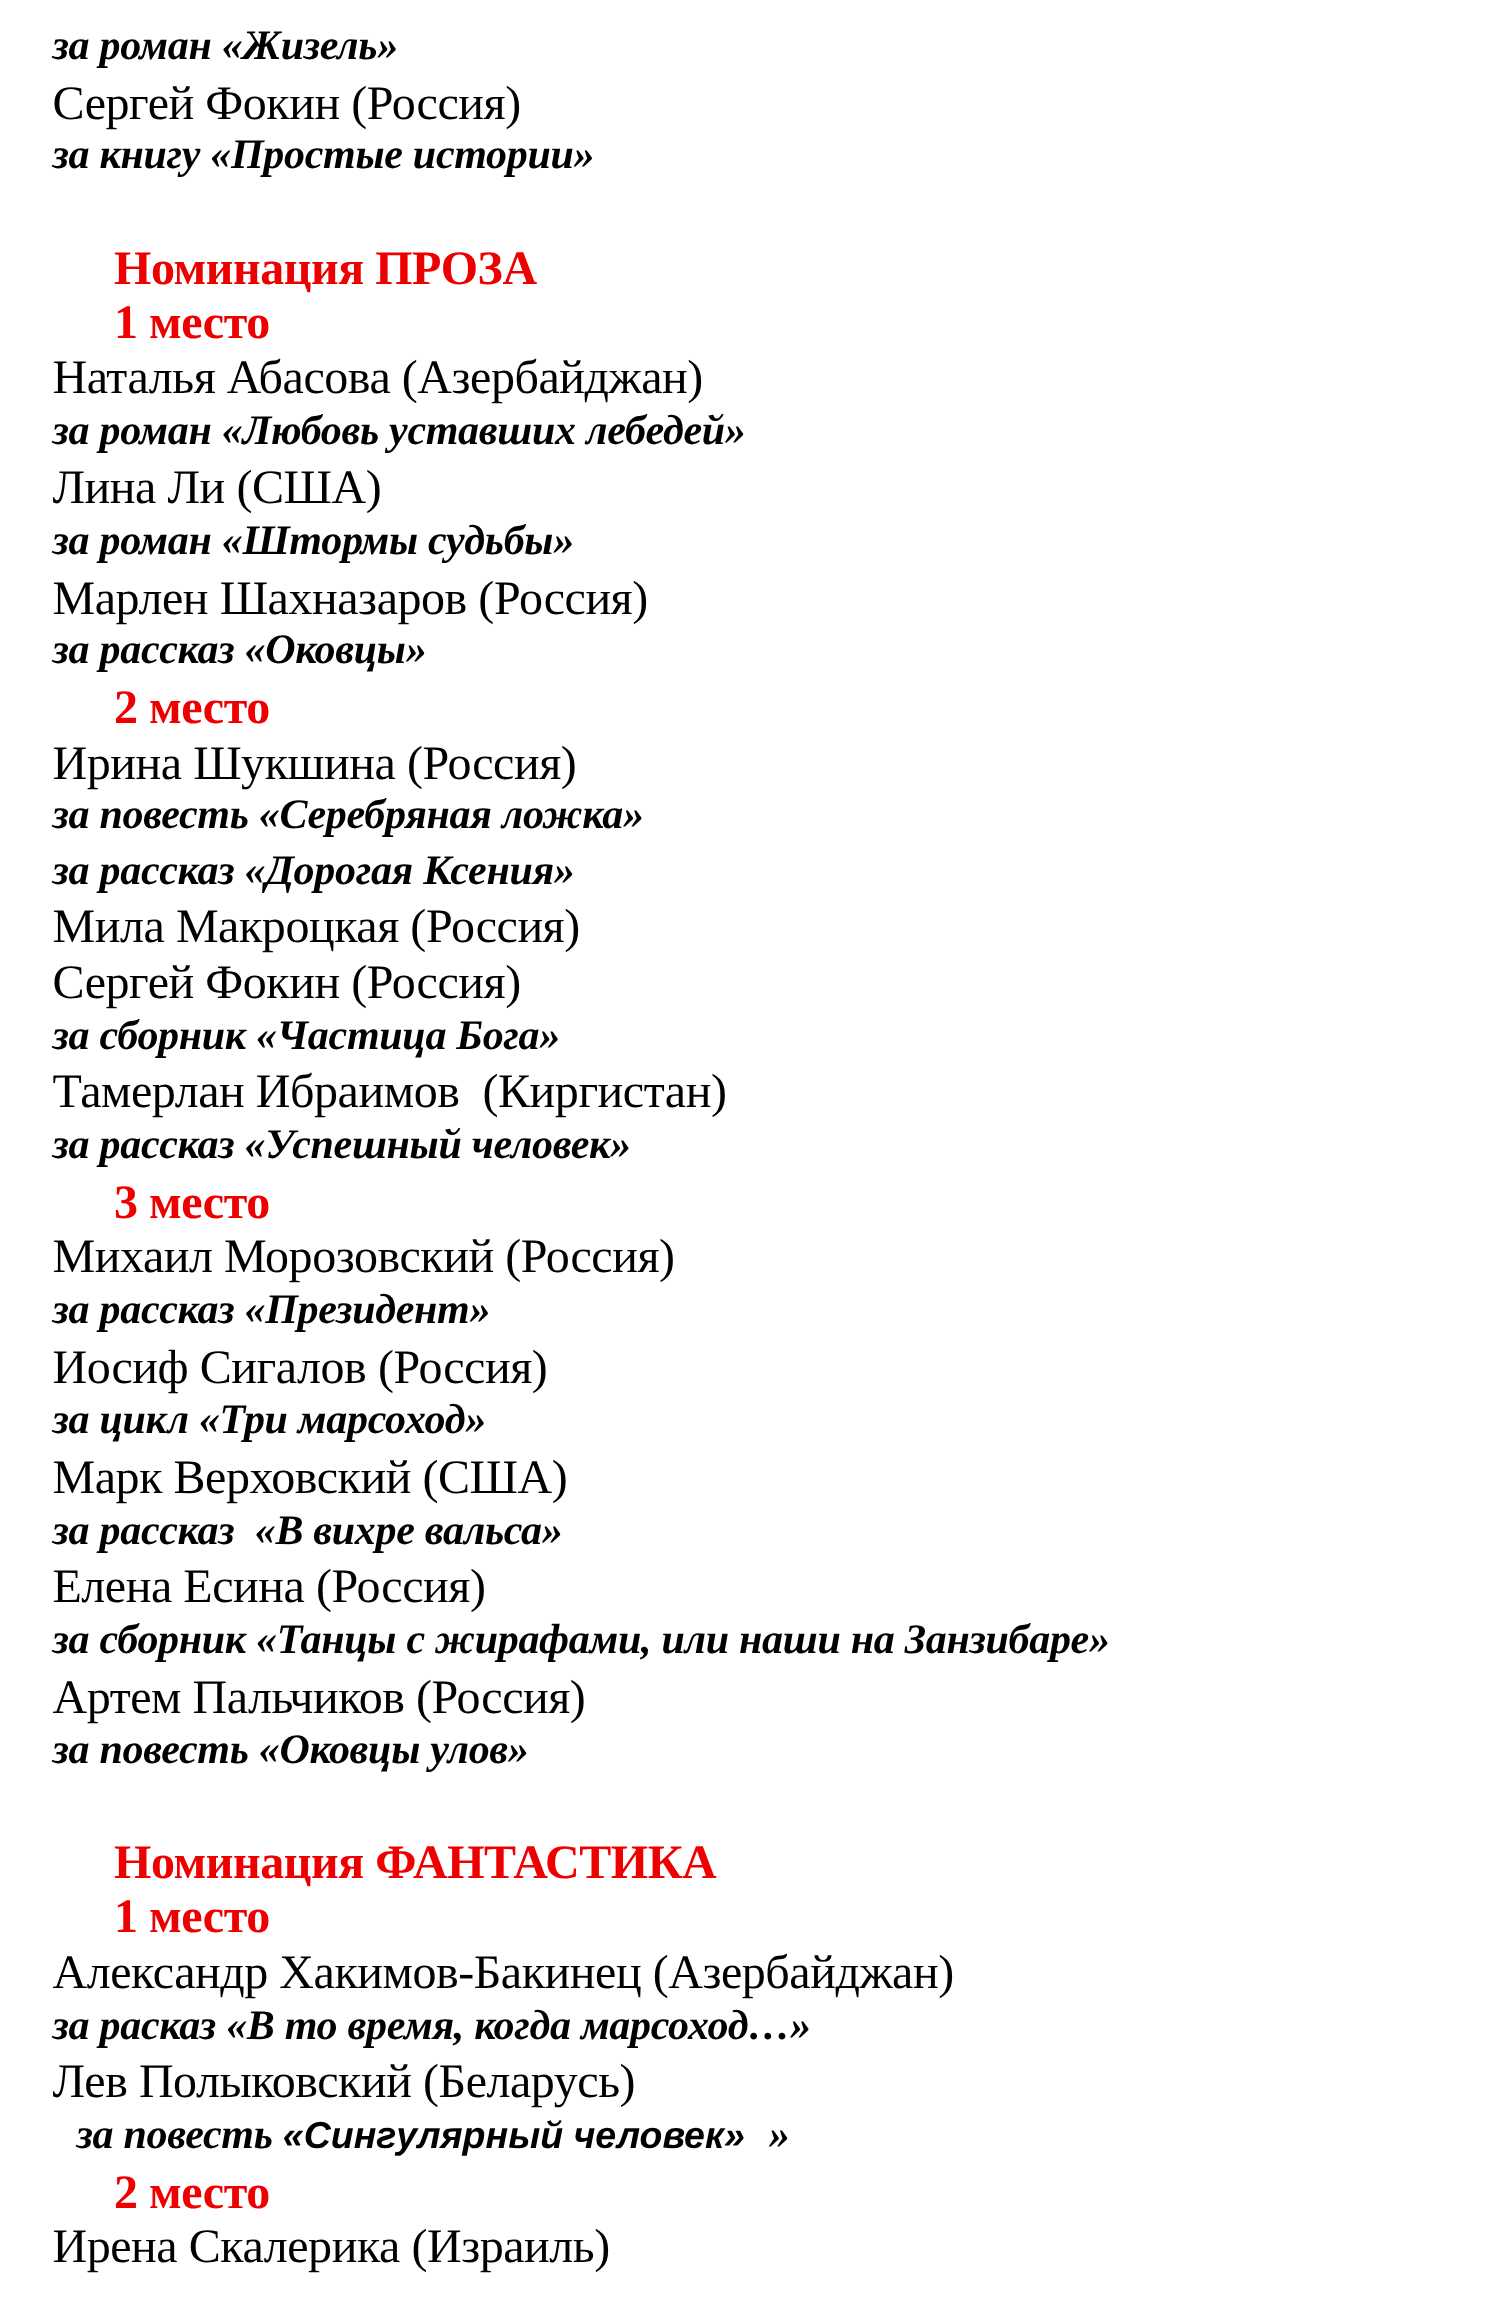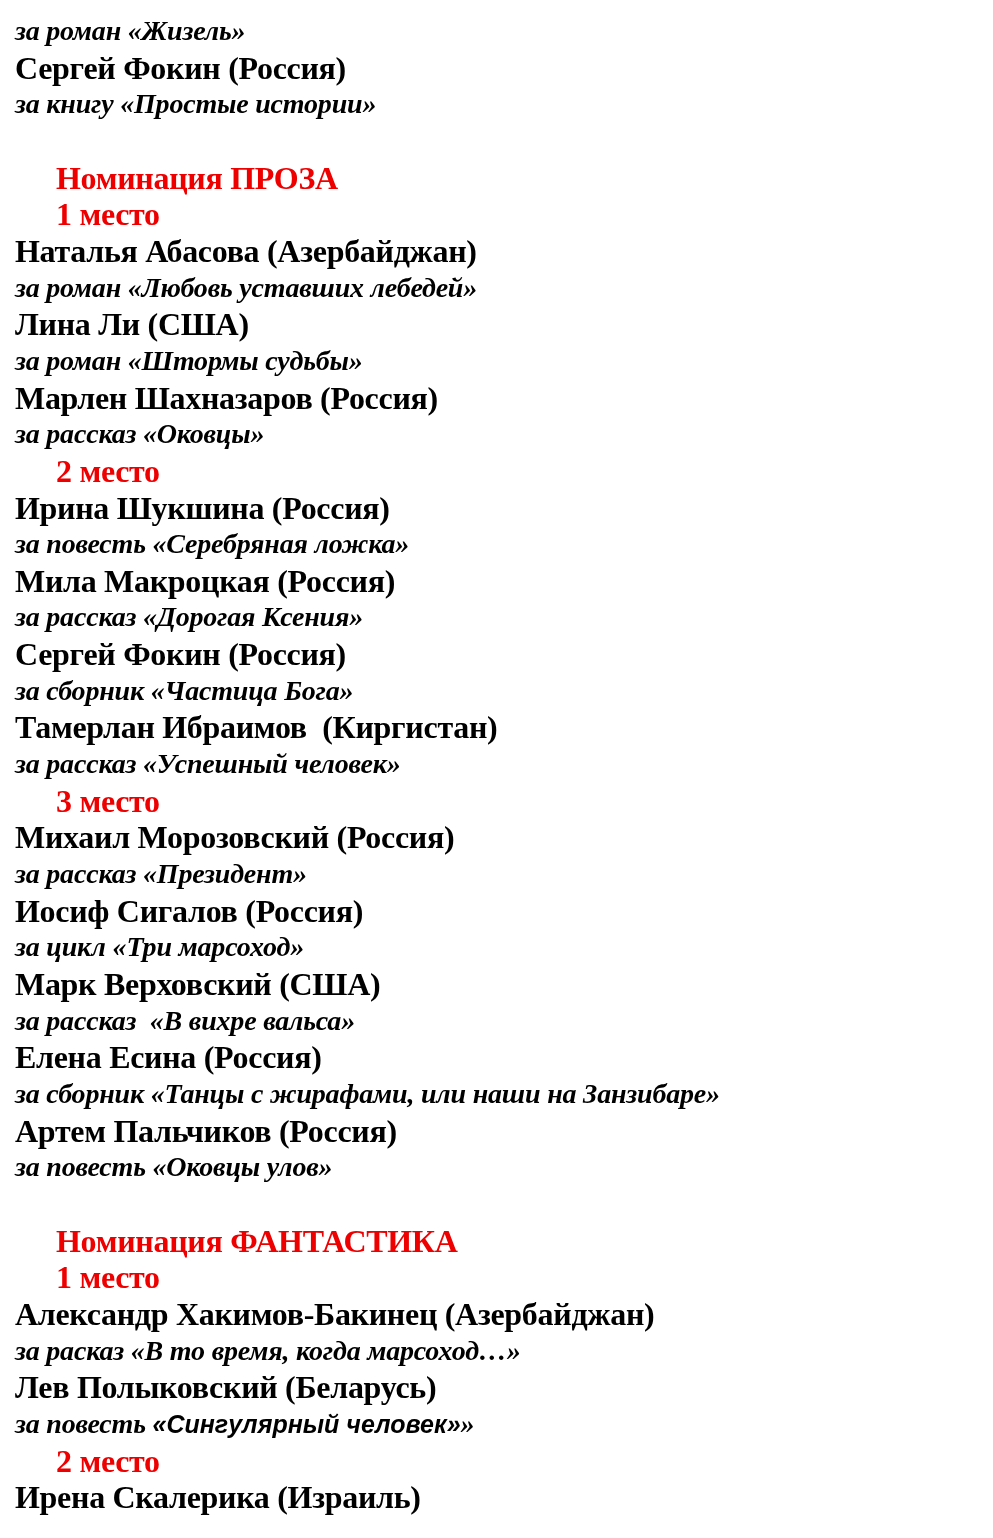--- a/index.html
+++ b/index.html
@@ -16,29 +16,29 @@
     width: 993px;
     height: 1538px;
     background: var(--background);
     overflow: hidden;
     font-family: "Liberation Serif", serif;
     color: var(--text);
   }
   .page {
     width: 993px;
     height: 1538px;
-    padding: 13px 20px 0 15px;
+    padding: 13px 20px 0 35px;
   }
   .line {
     line-height: 36.65px;
     white-space: pre-wrap;
     color: var(--text);
   }
   .line.name {
-    font-weight: 700;
+    font-weight: 400;
     font-size: 32px;
     letter-spacing: -0.3px;
   }
   .line.work {
     font-weight: 700;
     font-style: italic;
     font-size: 28px;
     letter-spacing: -0.2px;
   }
   .line.heading,
@@ -50,20 +50,21 @@
     margin-left: 41px;
   }
   .line.spacer {
     height: 36.65px;
   }
   .seg-serif-italic {
     font-family: "Liberation Serif", serif;
     font-weight: 700;
     font-style: italic;
     font-size: 28px;
+    margin-left: 16px;
   }
   .seg-sans-bold-italic {
     font-family: "Liberation Sans", sans-serif;
     font-weight: 700;
     font-style: italic;
     font-size: 25px;
     letter-spacing: 0;
   }
 </style>
 </head>
@@ -79,22 +80,22 @@
       <div class="line place">1 место</div>
       <div class="line name">Наталья Абасова (Азербайджан)</div>
       <div class="line work">за роман «Любовь уставших лебедей»</div>
       <div class="line name">Лина Ли (США)</div>
       <div class="line work">за роман «Штормы судьбы»</div>
       <div class="line name">Марлен Шахназаров (Россия)</div>
       <div class="line work">за рассказ «Оковцы»</div>
       <div class="line place">2 место</div>
       <div class="line name">Ирина Шукшина (Россия)</div>
       <div class="line work">за повесть «Серебряная ложка»</div>
+      <div class="line work">за рассказ «Дорогая Ксения»</div>
       <div class="line name">Мила Макроцкая (Россия)</div>
-      <div class="line work">за рассказ «Дорогая Ксения»</div>
       <div class="line name">Сергей Фокин (Россия)</div>
       <div class="line work">за сборник «Частица Бога»</div>
       <div class="line name">Тамерлан Ибраимов  (Киргистан)</div>
       <div class="line work">за рассказ «Успешный человек»</div>
       <div class="line place">3 место</div>
       <div class="line name">Михаил Морозовский (Россия)</div>
       <div class="line work">за рассказ «Президент»</div>
       <div class="line name">Иосиф Сигалов (Россия)</div>
       <div class="line work">за цикл «Три марсоход»</div>
       <div class="line name">Марк Верховский (США)</div>

